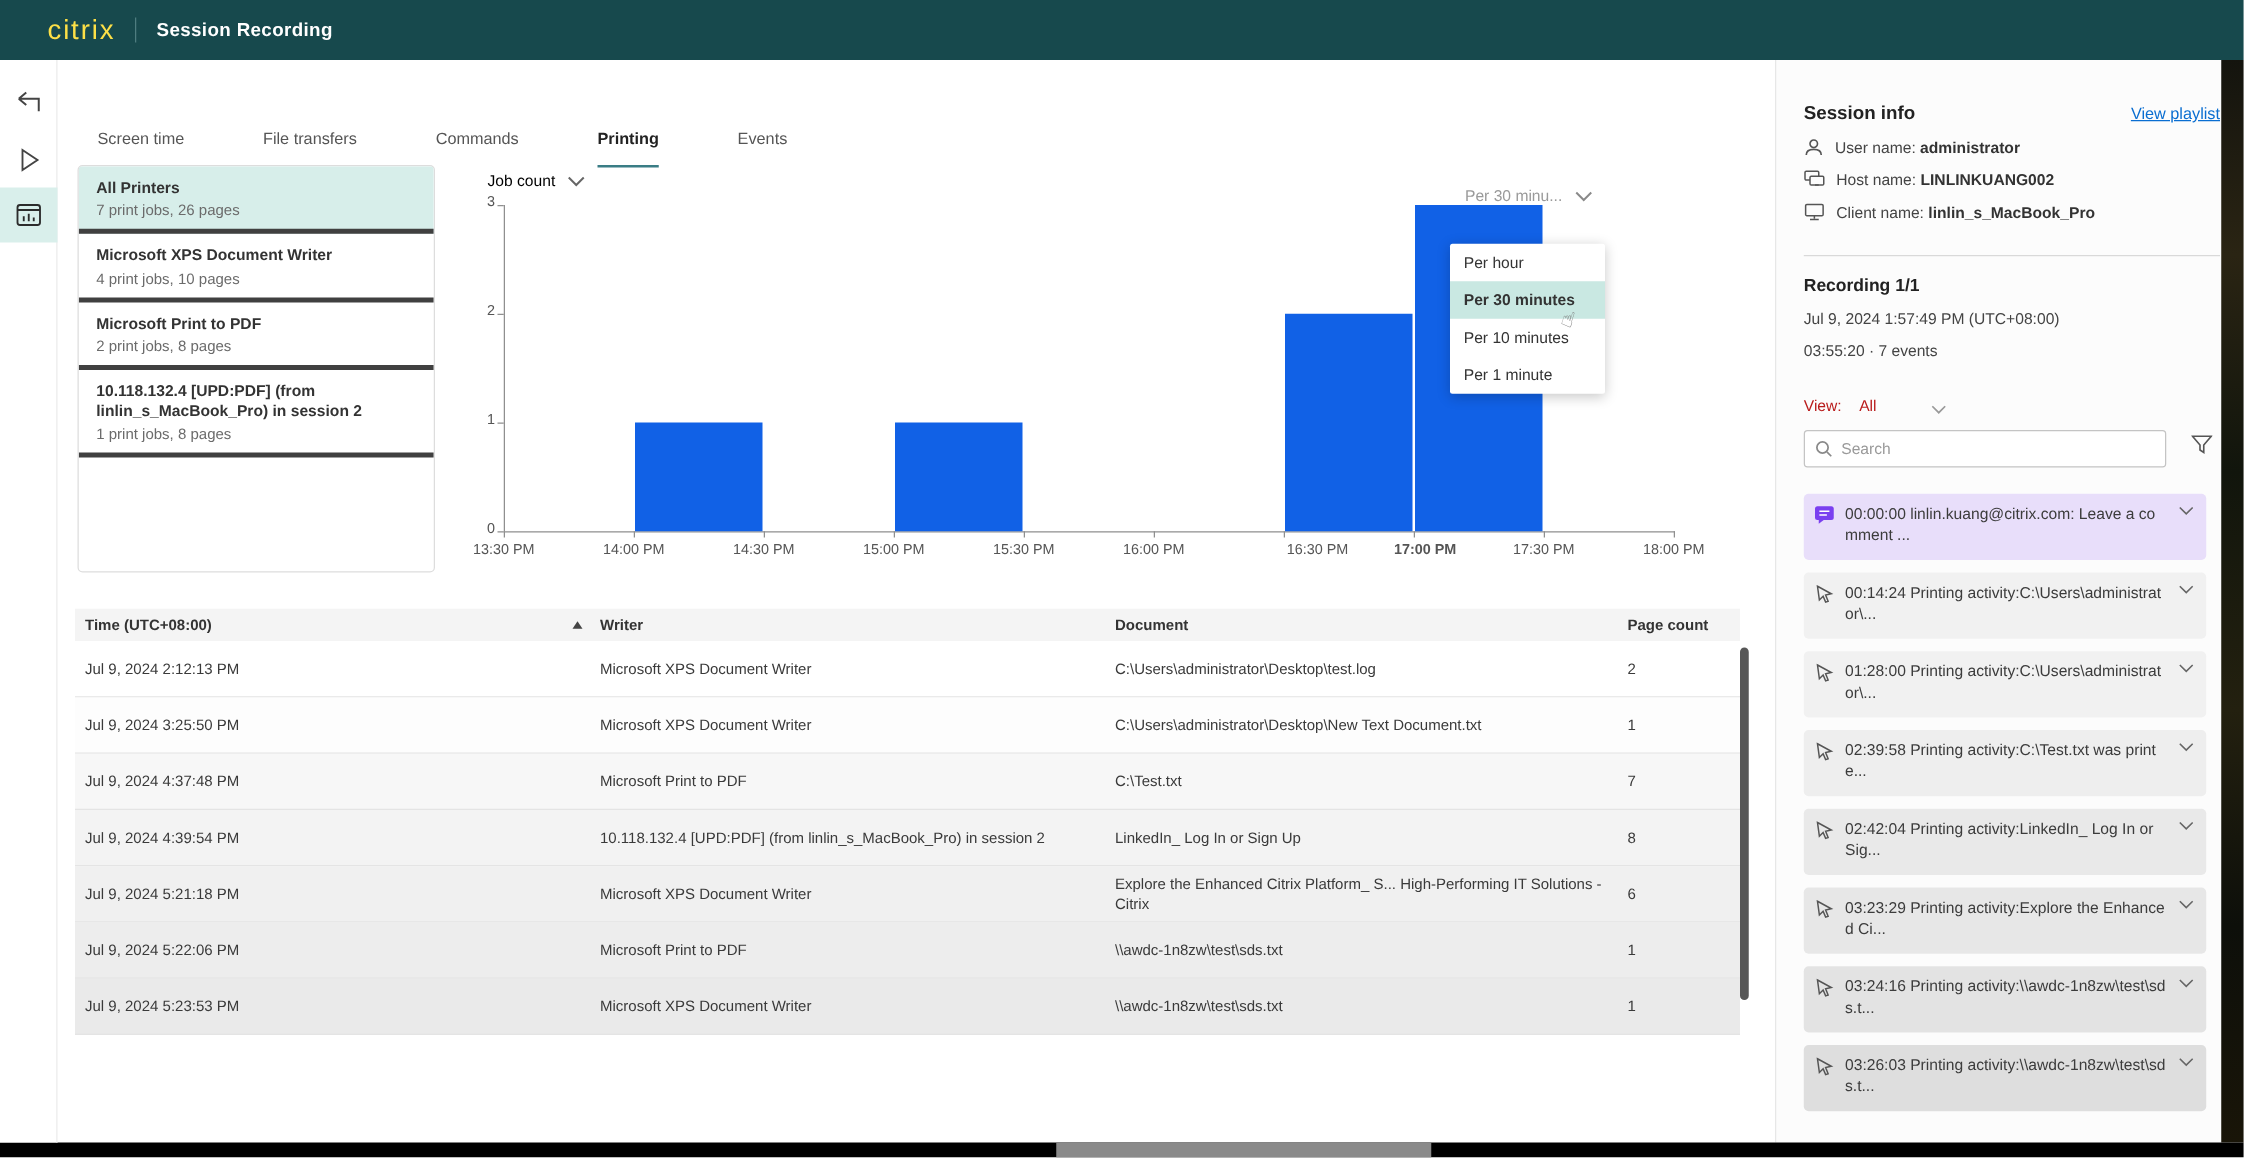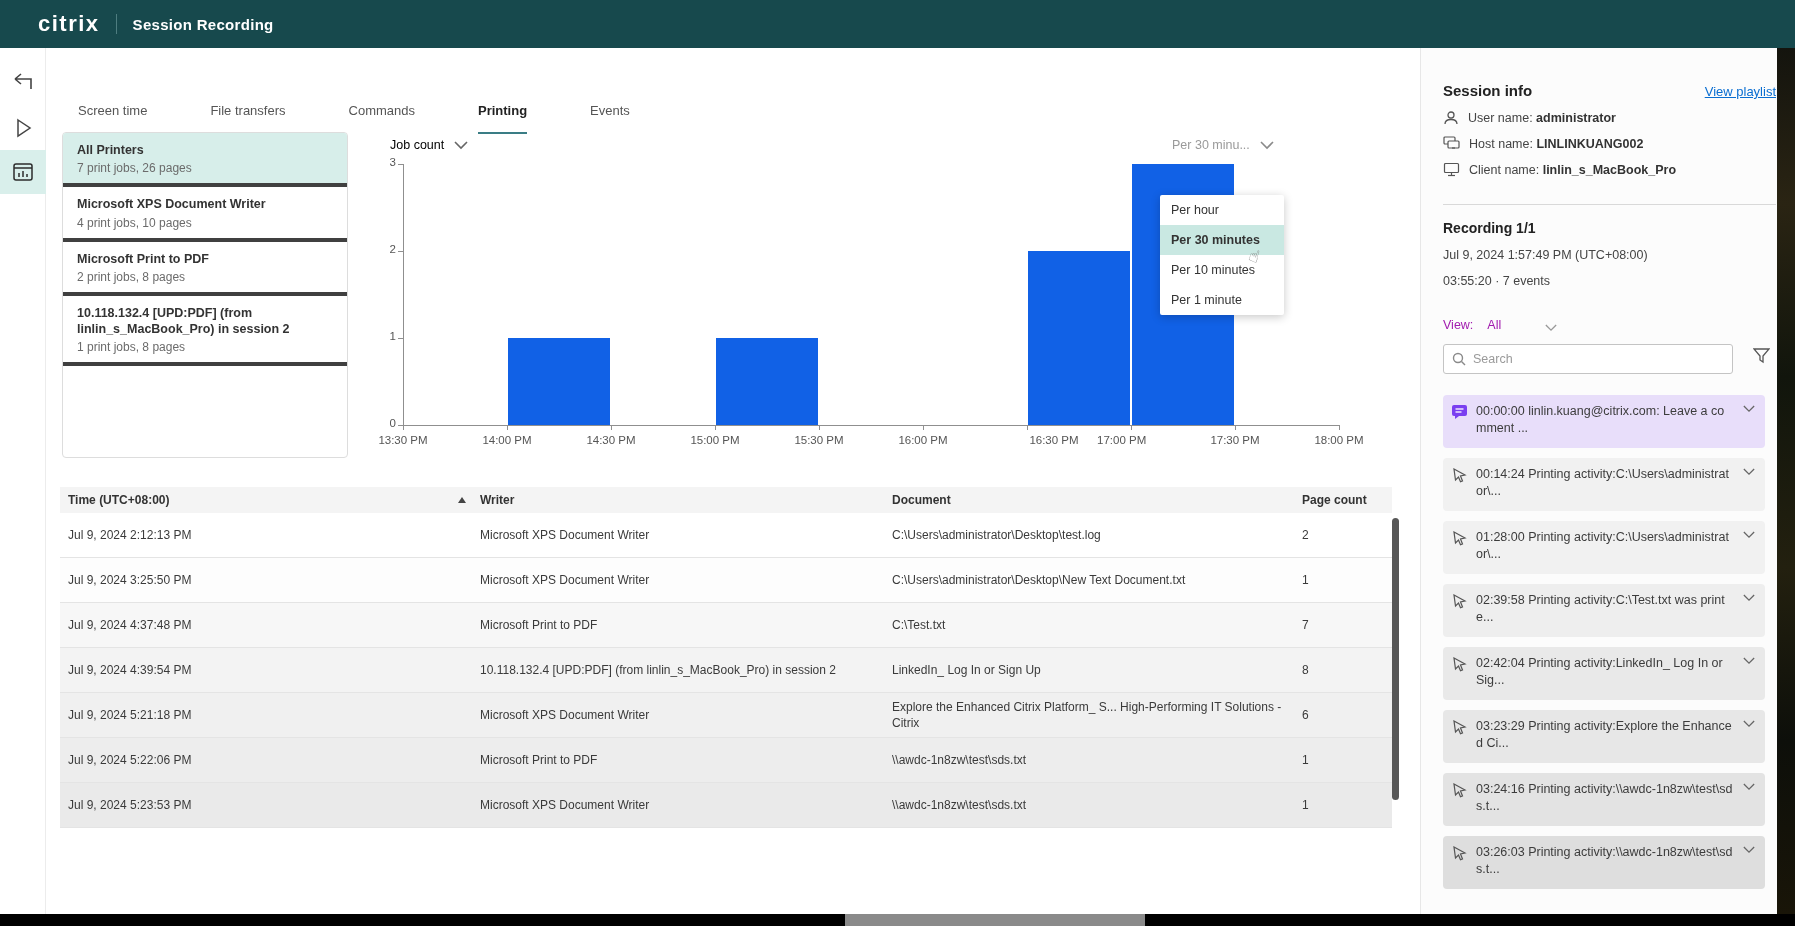--- a/index.html
+++ b/index.html
@@ -3,21 +3,21 @@
 <meta charset="utf-8">
 <style>
   * { margin:0; padding:0; box-sizing:border-box; }
   html,body { width:1795px; height:926px; overflow:hidden; background:#fff;
     font-family:"Liberation Sans", sans-serif; }
   #page { position:relative; width:1795px; height:926px; background:#fff; }
 
   
   .topbar { position:absolute; left:0; top:0; width:1795px; height:48px; background:#17494d;
     display:flex; align-items:center; padding-left:38px; z-index:40; }
-  .brand { color:#ffffff; font-size:22px; font-weight:700; letter-spacing:1.5px; }
+  .brand { color:#fde047; font-size:22px; font-weight:400; letter-spacing:1.5px; }
   .topbar-div { width:1px; height:20px; background:#4e7d80; margin:0 16px; }
   .app-title { color:#fff; font-size:15px; font-weight:700; letter-spacing:.3px; }
 
   
   .sidebar { position:absolute; left:0; top:48px; width:46px; height:866px; background:#fff;
     border-right:1px solid #ececec; z-index:30; }
   .side-item { position:absolute; left:0; width:46px; height:44px; display:flex;
     align-items:center; justify-content:center; cursor:pointer; }
   .side-item.sel { background:#d9efeb; }
 
@@ -74,21 +74,21 @@
     justify-content:space-between; align-items:baseline; }
   .sess-title { font-size:15px; font-weight:700; color:#222; }
   .playlist-link { font-size:13px; color:#0a6ed1; text-decoration:underline; cursor:pointer; }
   .info-row { position:absolute; left:0; display:flex; align-items:center; gap:9px;
     font-size:12.5px; color:#444; }
   .info-row b { color:#333; }
   .rdivider { position:absolute; left:0; width:333px; height:1px; background:#d9d9d9; top:156px; }
   .rec-title { position:absolute; top:172px; font-size:14px; font-weight:700; color:#222; }
   .rec-line { position:absolute; font-size:12.5px; color:#444; }
   .view-row { position:absolute; top:270px; display:flex; align-items:center; gap:14px;
-    font-size:12.5px; color:#a21caf; }
+    font-size:12.5px; color:#b91c1c; }
   .search-box { position:absolute; top:296px; left:0; width:290px; height:30px; border:1px solid #c4c4c4;
     border-radius:3px; background:#fff; display:flex; align-items:center; padding:0 8px; gap:7px; }
   .search-box input { border:none; outline:none; font-size:12.5px; color:#333; width:230px;
     font-family:"Liberation Sans", sans-serif; background:transparent; }
   .search-box input::placeholder { color:#9a9a9a; }
   .filter-btn { position:absolute; top:300px; right:6px; cursor:pointer; }
   .events { position:absolute; top:347px; left:0; width:322px; }
   .event-card { border-radius:4px; padding:8px 10px 8px 8px; margin-bottom:10px; min-height:53px;
     display:flex; gap:8px; cursor:pointer; }
   .event-card .etext { font-size:12.5px; color:#3c3c3c; line-height:1.35; width:258px;
@@ -172,21 +172,21 @@
 
   <div id="chart">
     <div class="chart-head" style="left:390px; top:138px;">
       <span class="lbl">Job count</span>
       <span>
         <svg width="14" height="9" viewBox="0 0 14 9" fill="none" stroke="#666" stroke-width="1.6">
             <path d="M1 1 L7 7 L13 1"></path>
           </svg>
       </span>
     </div>
-    <div class="chart-head" style="left:1172px; top:138px;">
+    <div class="chart-head" style="left:1172px; top:150px;">
       <span class="interval-lbl">Per 30 minu...</span>
       <span>
         <svg width="14" height="9" viewBox="0 0 14 9" fill="none" stroke="#8a8a8a" stroke-width="1.6">
             <path d="M1 1 L7 7 L13 1"></path>
           </svg>
       </span>
     </div>
   <div class="chart-el axis" style="left: 403px; top: 164px; width: 1px; height: 261px;"></div>
       <div class="chart-el axis" style="left: 403px; top: 425px; width: 937px; height: 1px;"></div>
       <div class="chart-el ylab" style="left: 376px; top: 156px; width: 20px; text-align: right;">3</div>
@@ -205,21 +205,21 @@
       <div class="chart-el xlab" style="left: 577px; top: 434px; width: 68px; text-align: center;">14:30 PM</div>
       <div class="chart-el axis" style="left: 715px; top: 425px; width: 1px; height: 5px;"></div>
       <div class="chart-el xlab" style="left: 681px; top: 434px; width: 68px; text-align: center;">15:00 PM</div>
       <div class="chart-el axis" style="left: 819px; top: 425px; width: 1px; height: 5px;"></div>
       <div class="chart-el xlab" style="left: 785px; top: 434px; width: 68px; text-align: center;">15:30 PM</div>
       <div class="chart-el axis" style="left: 923px; top: 425px; width: 1px; height: 5px;"></div>
       <div class="chart-el xlab" style="left: 889px; top: 434px; width: 68px; text-align: center;">16:00 PM</div>
       <div class="chart-el axis" style="left: 1027px; top: 425px; width: 1px; height: 5px;"></div>
       <div class="chart-el xlab" style="left: 1020px; top: 434px; width: 68px; text-align: center;">16:30 PM</div>
       <div class="chart-el axis" style="left: 1131px; top: 425px; width: 1px; height: 5px;"></div>
-      <div class="chart-el xlab" style="left: 1097px; top: 434px; width: 68px; text-align: left;">17:00 PM</div>
+      <div class="chart-el xlab" style="left: 1097px; top: 434px; width: 68px; text-align: right; font-weight: bold;">17:00 PM</div>
       <div class="chart-el axis" style="left: 1235px; top: 425px; width: 1px; height: 5px;"></div>
       <div class="chart-el xlab" style="left: 1201px; top: 434px; width: 68px; text-align: center;">17:30 PM</div>
       <div class="chart-el axis" style="left: 1339px; top: 425px; width: 1px; height: 5px;"></div>
       <div class="chart-el xlab" style="left: 1305px; top: 434px; width: 68px; text-align: center;">18:00 PM</div>
       <div class="bar" style="left: 508px; top: 338px; width: 102px; height: 87px; background: rgb(17, 97, 230);"></div>
       <div class="bar" style="left: 716px; top: 338px; width: 102px; height: 87px; background: rgb(17, 97, 230);"></div>
       <div class="bar" style="left: 1028px; top: 251px; width: 102px; height: 174px; background: rgb(17, 97, 230);"></div>
       <div class="bar" style="left: 1132px; top: 164px; width: 102px; height: 261px; background: rgb(17, 97, 230);"></div>
     </div>
 

